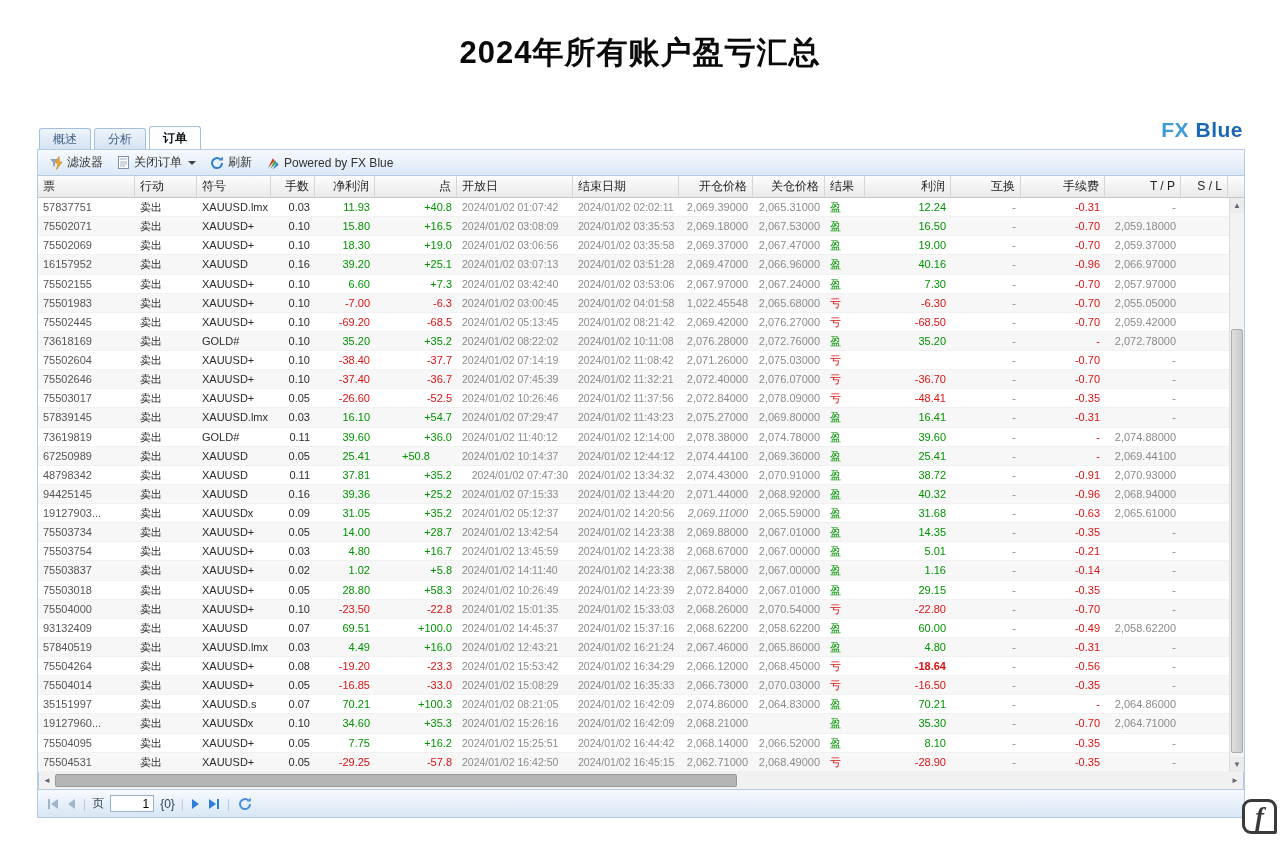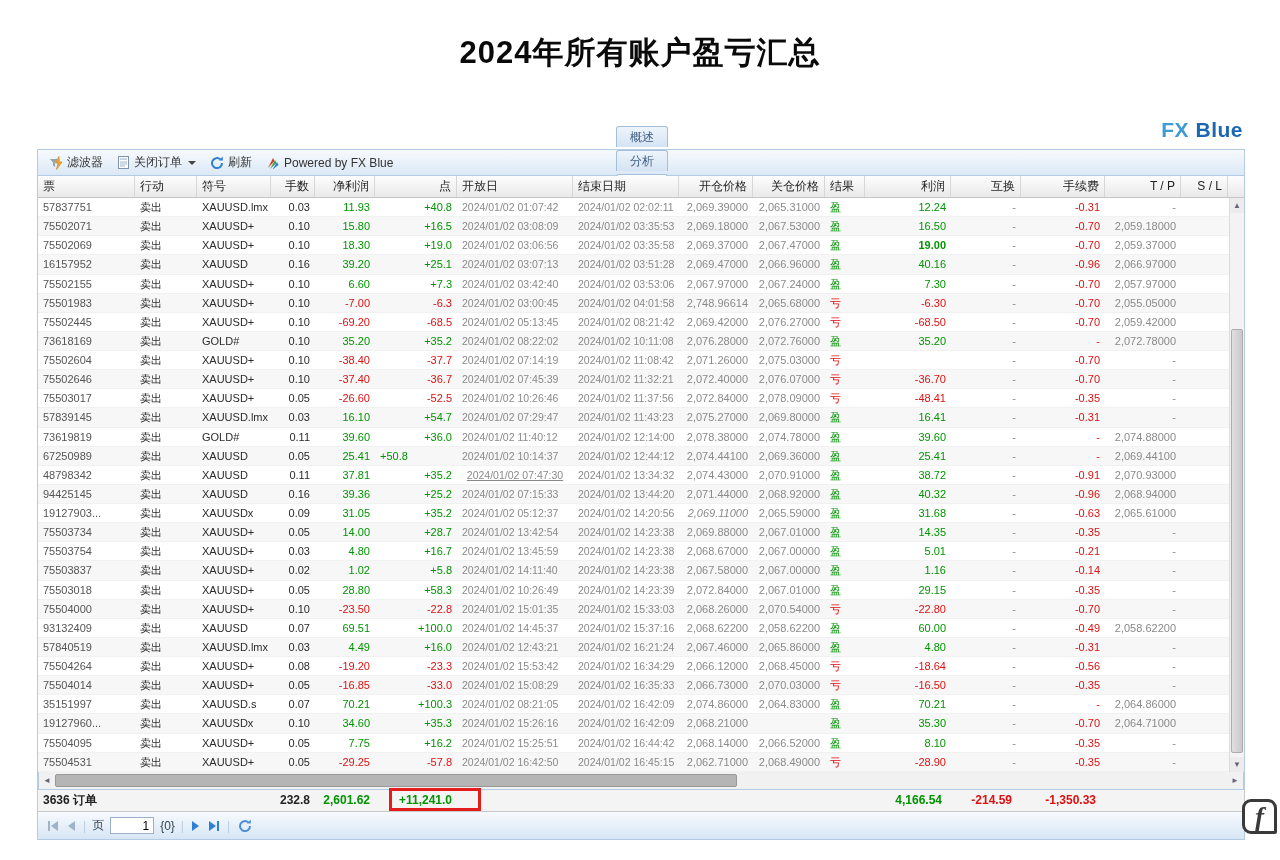--- a/index.html
+++ b/index.html
@@ -12,21 +12,21 @@
     text-align:center; padding-top:32px; font-size:31px; font-weight:bold;
     color:#0a0a0a; letter-spacing:1px;
   }
   .fxblue-logo { position:absolute; top:118px; right:37px; font-size:21px; font-weight:bold; letter-spacing:0.5px; }
   .fxblue-logo .fx { color:#3e9bd6; }
   .fxblue-logo .blue { color:#1b67b3; }
 
   .widget { position:absolute; top:126px; left:37px; width:1208px; }
 
   
-  .tabstrip { display:flex; gap:3px; align-items:center; height:23px; padding-left:2px;flex-direction:column; }
+  .tabstrip { display:flex; gap:3px; align-items:flex-end; height:23px; padding-left:2px; }
   .tab {
     height:21px; line-height:20px; padding:0 13px; font-size:12px; color:#3f5f82;
     background:linear-gradient(#eef4fb,#d4e3f3); border:1px solid #a3bfdc; border-bottom:none;
     border-radius:3px 3px 0 0; cursor:pointer; white-space:nowrap;
   }
   .tab.active { background:#fdfeff; color:#111; font-weight:bold; height:23px; line-height:22px; }
 
   
   .toolbar {
     height:27px; background:linear-gradient(#f7fafd,#dbe8f6);
@@ -231,21 +231,21 @@
             <div class="td c-dark" style="width: 62px; text-align: left;">卖出</div>
             <div class="td c-dark" style="width: 74px; text-align: left;">XAUUSD+</div>
             <div class="td c-dark" style="width: 44px; text-align: right;">0.10</div>
             <div class="td pos" style="width: 60px; text-align: right;">18.30</div>
             <div class="td pos" style="width: 82px; text-align: right;">+19.0</div>
             <div class="td c-muted c-date" style="width: 116px; text-align: left;">2024/01/02 03:06:56</div>
             <div class="td c-muted c-date" style="width: 106px; text-align: left;">2024/01/02 03:35:58</div>
             <div class="td c-muted" style="width: 74px; text-align: right;">2,069.37000</div>
             <div class="td c-muted" style="width: 72px; text-align: right;">2,067.47000</div>
             <div class="td pos" style="width: 40px; text-align: left;">盈</div>
-            <div class="td pos" style="width: 86px; text-align: right; font-weight: bold;">19.00</div>
+            <div class="td pos" style="width: 86px; text-align: right;">19.00</div>
             <div class="td c-muted" style="width: 70px; text-align: right;">-</div>
             <div class="td neg" style="width: 84px; text-align: right;">-0.70</div>
             <div class="td c-muted" style="width: 76px; text-align: right;">2,059.37000</div>
             <div class="td c-muted" style="width: 47px; text-align: right;"></div>
           </div>
           <div class="tr">
             <div class="td c-ticket" style="width: 97px; text-align: left;">16157952</div>
             <div class="td c-dark" style="width: 62px; text-align: left;">卖出</div>
             <div class="td c-dark" style="width: 74px; text-align: left;">XAUUSD</div>
             <div class="td c-dark" style="width: 44px; text-align: right;">0.16</div>
@@ -282,21 +282,21 @@
           </div>
           <div class="tr">
             <div class="td c-ticket" style="width: 97px; text-align: left;">75501983</div>
             <div class="td c-dark" style="width: 62px; text-align: left;">卖出</div>
             <div class="td c-dark" style="width: 74px; text-align: left;">XAUUSD+</div>
             <div class="td c-dark" style="width: 44px; text-align: right;">0.10</div>
             <div class="td neg" style="width: 60px; text-align: right;">-7.00</div>
             <div class="td neg" style="width: 82px; text-align: right;">-6.3</div>
             <div class="td c-muted c-date" style="width: 116px; text-align: left;">2024/01/02 03:00:45</div>
             <div class="td c-muted c-date" style="width: 106px; text-align: left;">2024/01/02 04:01:58</div>
-            <div class="td c-muted" style="width: 74px; text-align: right;">2,748.96614</div>
+            <div class="td c-muted" style="width: 74px; text-align: right;">1,022.45548</div>
             <div class="td c-muted" style="width: 72px; text-align: right;">2,065.68000</div>
             <div class="td neg" style="width: 40px; text-align: left;">亏</div>
             <div class="td neg" style="width: 86px; text-align: right;">-6.30</div>
             <div class="td c-muted" style="width: 70px; text-align: right;">-</div>
             <div class="td neg" style="width: 84px; text-align: right;">-0.70</div>
             <div class="td c-muted" style="width: 76px; text-align: right;">2,055.05000</div>
             <div class="td c-muted" style="width: 47px; text-align: right;"></div>
           </div>
           <div class="tr">
             <div class="td c-ticket" style="width: 97px; text-align: left;">75502445</div>
@@ -423,40 +423,40 @@
             <div class="td neg" style="width: 84px; text-align: right;">-</div>
             <div class="td c-muted" style="width: 76px; text-align: right;">2,074.88000</div>
             <div class="td c-muted" style="width: 47px; text-align: right;"></div>
           </div>
           <div class="tr">
             <div class="td c-ticket" style="width: 97px; text-align: left;">67250989</div>
             <div class="td c-dark" style="width: 62px; text-align: left;">卖出</div>
             <div class="td c-dark" style="width: 74px; text-align: left;">XAUUSD</div>
             <div class="td c-dark" style="width: 44px; text-align: right;">0.05</div>
             <div class="td pos" style="width: 60px; text-align: right;">25.41</div>
-            <div class="td pos" style="width: 82px; text-align: left;">+50.8</div>
+            <div class="td pos" style="width: 82px; text-align: center;">+50.8</div>
             <div class="td c-muted c-date" style="width: 116px; text-align: left;">2024/01/02 10:14:37</div>
             <div class="td c-muted c-date" style="width: 106px; text-align: left;">2024/01/02 12:44:12</div>
             <div class="td c-muted" style="width: 74px; text-align: right;">2,074.44100</div>
             <div class="td c-muted" style="width: 72px; text-align: right;">2,069.36000</div>
             <div class="td pos" style="width: 40px; text-align: left;">盈</div>
             <div class="td pos" style="width: 86px; text-align: right;">25.41</div>
             <div class="td c-muted" style="width: 70px; text-align: right;">-</div>
             <div class="td neg" style="width: 84px; text-align: right;">-</div>
             <div class="td c-muted" style="width: 76px; text-align: right;">2,069.44100</div>
             <div class="td c-muted" style="width: 47px; text-align: right;"></div>
           </div>
           <div class="tr">
             <div class="td c-ticket" style="width: 97px; text-align: left;">48798342</div>
             <div class="td c-dark" style="width: 62px; text-align: left;">卖出</div>
             <div class="td c-dark" style="width: 74px; text-align: left;">XAUUSD</div>
             <div class="td c-dark" style="width: 44px; text-align: right;">0.11</div>
             <div class="td pos" style="width: 60px; text-align: right;">37.81</div>
             <div class="td pos" style="width: 82px; text-align: right;">+35.2</div>
-            <div class="td c-muted c-date" style="width: 116px; text-align: center; text-decoration: underline;">2024/01/02 07:47:30</div>
+            <div class="td c-muted c-date" style="width: 116px; text-align: right;">2024/01/02 07:47:30</div>
             <div class="td c-muted c-date" style="width: 106px; text-align: left;">2024/01/02 13:34:32</div>
             <div class="td c-muted" style="width: 74px; text-align: right;">2,074.43000</div>
             <div class="td c-muted" style="width: 72px; text-align: right;">2,070.91000</div>
             <div class="td pos" style="width: 40px; text-align: left;">盈</div>
             <div class="td pos" style="width: 86px; text-align: right;">38.72</div>
             <div class="td c-muted" style="width: 70px; text-align: right;">-</div>
             <div class="td neg" style="width: 84px; text-align: right;">-0.91</div>
             <div class="td c-muted" style="width: 76px; text-align: right;">2,070.93000</div>
             <div class="td c-muted" style="width: 47px; text-align: right;"></div>
           </div>
@@ -627,21 +627,21 @@
             <div class="td c-dark" style="width: 62px; text-align: left;">卖出</div>
             <div class="td c-dark" style="width: 74px; text-align: left;">XAUUSD+</div>
             <div class="td c-dark" style="width: 44px; text-align: right;">0.08</div>
             <div class="td neg" style="width: 60px; text-align: right;">-19.20</div>
             <div class="td neg" style="width: 82px; text-align: right;">-23.3</div>
             <div class="td c-muted c-date" style="width: 116px; text-align: left;">2024/01/02 15:53:42</div>
             <div class="td c-muted c-date" style="width: 106px; text-align: left;">2024/01/02 16:34:29</div>
             <div class="td c-muted" style="width: 74px; text-align: right;">2,066.12000</div>
             <div class="td c-muted" style="width: 72px; text-align: right;">2,068.45000</div>
             <div class="td neg" style="width: 40px; text-align: left;">亏</div>
-            <div class="td neg" style="width: 86px; text-align: right;">-18.64</div>
+            <div class="td neg" style="width: 86px; text-align: right; font-weight: bold;">-18.64</div>
             <div class="td c-muted" style="width: 70px; text-align: right;">-</div>
             <div class="td neg" style="width: 84px; text-align: right;">-0.56</div>
             <div class="td c-muted" style="width: 76px; text-align: right;">-</div>
             <div class="td c-muted" style="width: 47px; text-align: right;"></div>
           </div>
           <div class="tr">
             <div class="td c-ticket" style="width: 97px; text-align: left;">75504014</div>
             <div class="td c-dark" style="width: 62px; text-align: left;">卖出</div>
             <div class="td c-dark" style="width: 74px; text-align: left;">XAUUSD+</div>
             <div class="td c-dark" style="width: 44px; text-align: right;">0.05</div>
@@ -737,35 +737,20 @@
         <div class="v-arrow down">▼</div>
       </div>
     </div>
     <div class="hscroll">
       <div class="h-arrow left">◄</div>
       <div class="hthumb"></div>
       <div class="h-arrow right">►</div>
     </div>
   </div>
 
-  <div class="summary">
-    <div class="sum-cell" style="width:159px; text-align:left;">3636 订单</div>
-    <div class="sum-cell" style="width:74px;"></div>
-    <div class="sum-cell" style="width:44px; text-align:right;">232.8</div>
-    <div class="sum-cell pos" style="width:60px; text-align:right;">2,601.62</div>
-    <div class="sum-cell pos" style="width:82px; text-align:right;">
-      <span>+11,241.0</span>
-      <div class="red-annotation"></div>
-    </div>
-    <div class="sum-cell" style="width:404px;"></div>
-    <div class="sum-cell pos" style="width:86px; text-align:right;">4,166.54</div>
-    <div class="sum-cell neg" style="width:70px; text-align:right;">-214.59</div>
-    <div class="sum-cell neg" style="width:84px; text-align:right;">-1,350.33</div>
-    <div class="sum-cell" style="flex:1;"></div>
-  </div>
 
   <div class="pager">
     <span class="pg-btn">
         <span class="bar-gray"></span>
         <span class="tri-l"></span>
       </span>
     <span class="pg-btn">
         <span class="tri-l"></span>
       </span>
     <span class="pg-sep">|</span>

